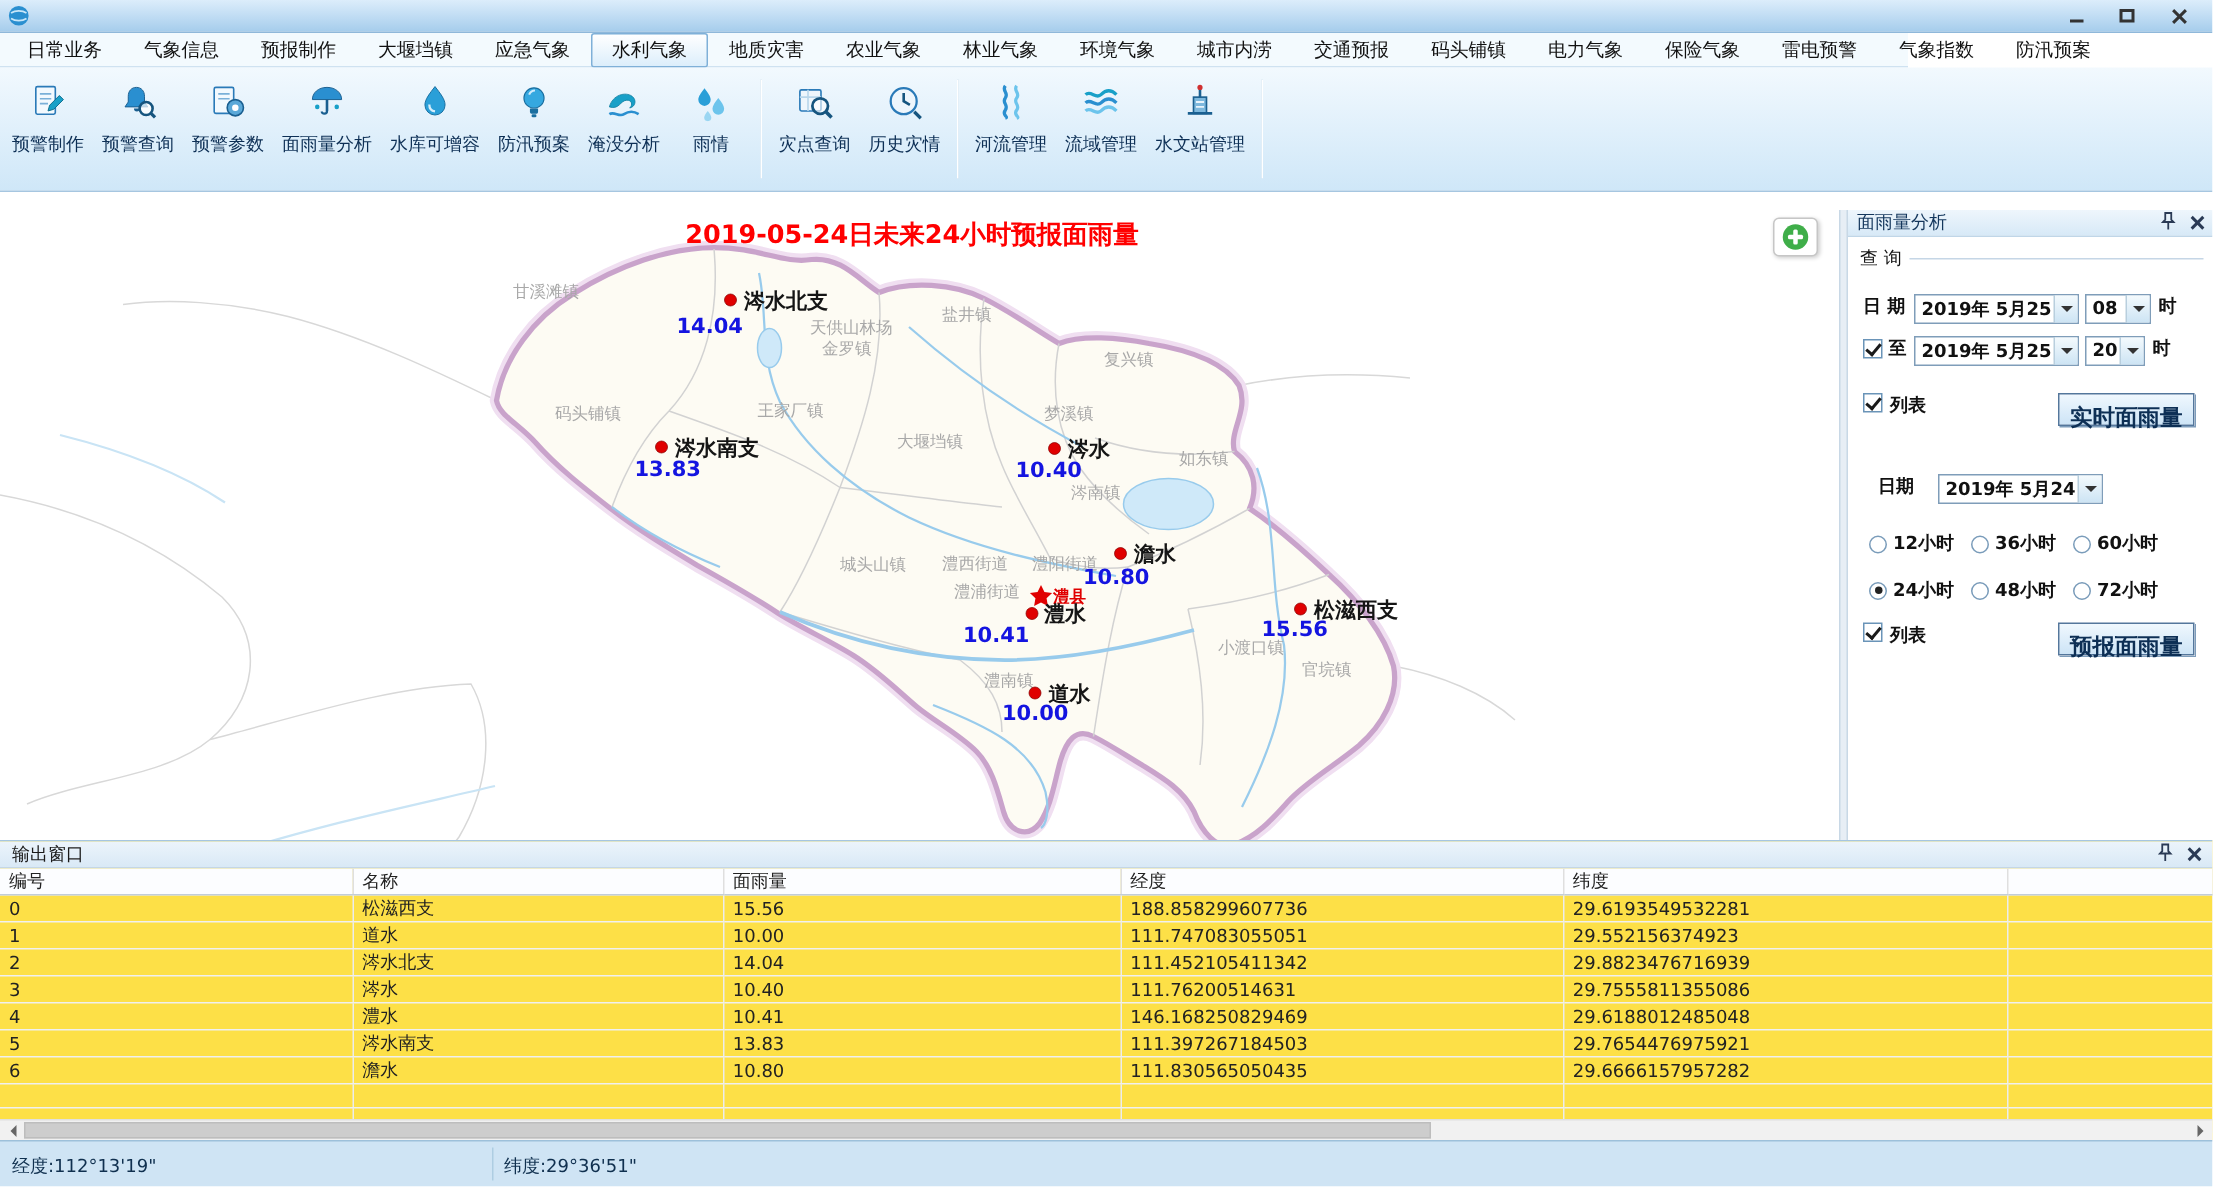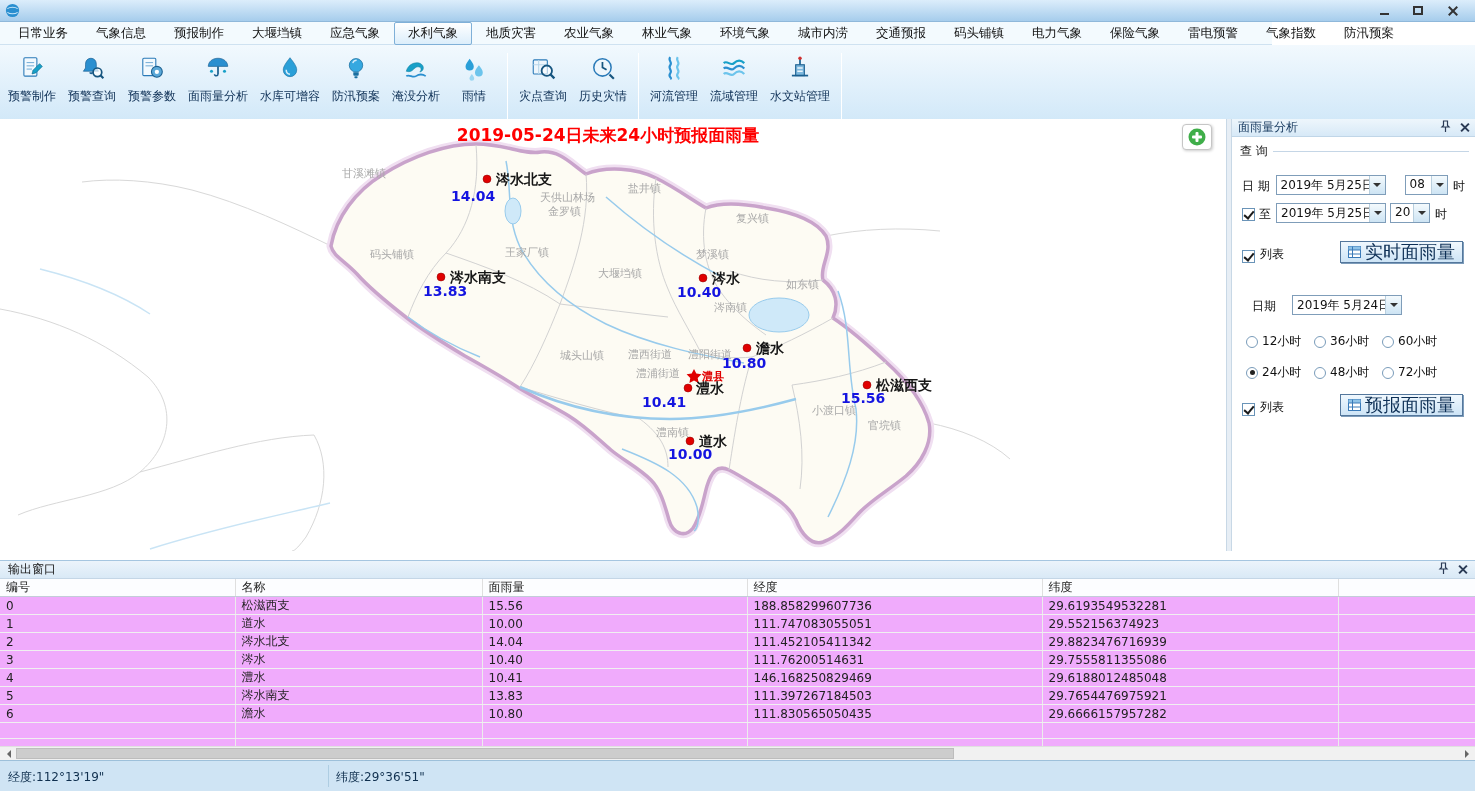--- a/index.html
+++ b/index.html
@@ -25,21 +25,21 @@
 .menu-item.active{background:linear-gradient(#ffffff,#dceefb);border:1px solid #7fb0d8;border-radius:2px;}
 
 
 .toolbar{position:absolute;top:45px;left:0;width:1475px;height:83px;background:linear-gradient(#f2f9fe,#cfe7f8);border-bottom:1px solid #a6c6e0;display:flex;align-items:flex-start;padding:8px 2px 0 2px;}
 .tool{display:flex;flex-direction:column;align-items:center;min-width:56px;padding:2px 6px;cursor:default;}
 .tool-icon{width:26px;height:26px;display:block;}
 .tool-label{margin-top:7px;font-size:12px;color:#0d2f55;white-space:nowrap;}
 .tb-sep{width:1px;height:66px;background:#aac9e2;border-right:1px solid #fff;margin:0 5px;}
 
 
-.main{position:absolute;top:119px;left:0;width:1475px;height:432px;display:flex;}
+.main{position:absolute;top:140px;left:0;width:1475px;height:432px;display:flex;}
 .map-area{position:relative;width:1226px;height:432px;background:#fff;overflow:hidden;}
 .map-svg{position:absolute;left:0;top:0;}
 .splitter{width:6px;height:432px;background:#e7eef5;border-left:1px solid #c8d8e6;border-right:1px solid #c8d8e6;}
 .right-panel{width:243px;height:432px;background:#fff;position:relative;}
 
 .map-title{font-size:17px;font-weight:bold;fill:#ff0000;}
 .town{font-size:11px;fill:#a8a8a8;}
 .st-name{font-size:14px;font-weight:bold;fill:#151515;}
 .st-val{font-size:14px;font-weight:bold;fill:#1414e0;}
 .station circle{fill:#e00000;stroke:#8a0000;stroke-width:0.5;}
@@ -51,35 +51,35 @@
 .panel-header{height:18px;background:linear-gradient(#eef6fc,#d7e9f7);border-bottom:1px solid #c0d6e8;display:flex;align-items:center;padding:0 6px;}
 .panel-title{font-size:12px;color:#13365c;white-space:nowrap;}
 .panel-controls{margin-left:auto;display:flex;gap:9px;align-items:center;}
 .icon-close{position:relative;width:9px;height:9px;cursor:default;}
 .icon-close::before,.icon-close::after{content:"";position:absolute;left:4px;top:-1px;width:2px;height:11px;background:#2a3a55;}
 .icon-close::before{transform:rotate(45deg);}
 .icon-close::after{transform:rotate(-45deg);}
 .panel-body{position:relative;height:414px;font-size:12px;color:#111;}
 .group-head{position:absolute;top:6px;left:8px;right:6px;display:flex;align-items:center;justify-content:center;}
 .group-line{flex:1;border-top:1px solid #c5d6e6;margin-left:5px;}
-.prow{position:absolute;display:flex;align-items:flex-end;}
+.prow{position:absolute;display:flex;align-items:flex-start;font-weight:bold;}
 .lblcol{width:34px;display:flex;align-items:center;white-space:nowrap;}
 .sel{display:inline-flex;align-items:stretch;border:1px solid #7f9db9;background:#fff;height:20px;}
 .sel-text{padding:1px 4px 0 4px;flex:1;white-space:nowrap;overflow:hidden;}
 .sel-arrow{width:16px;border-left:1px solid #b9cfde;background:linear-gradient(#f4fafd,#cde4f4);display:flex;align-items:center;justify-content:center;}
 .sel-arrow::after{content:"";border:4px solid transparent;border-top-color:#333;margin-top:4px;}
 .checkbox{width:13px;height:13px;border:1px solid #6a94b8;background:#fff;position:relative;display:inline-block;flex:none;}
 .checkbox.checked::after{content:"";position:absolute;left:3px;top:0;width:4px;height:8px;border-right:2px solid #1a1a1a;border-bottom:2px solid #1a1a1a;transform:rotate(40deg);}
 .radio{width:12px;height:12px;border:1px solid #7a9cba;border-radius:50%;background:#fff;position:relative;display:inline-block;flex:none;margin-right:4px;}
 .radio.checked::after{content:"";position:absolute;left:2.5px;top:2.5px;width:5px;height:5px;border-radius:50%;background:#222;}
-.pbtn{display:inline-flex;align-items:center;gap:4px;border:1px solid #54779c;background:linear-gradient(#f0f8fe,#cde4f6);padding:2px 7px;height:22px;box-shadow:1px 1px 0 #7d9cba;font-size:18px;color:#0d2f55;cursor:default;white-space:nowrap;}
+.pbtn{display:inline-flex;align-items:center;gap:4px;border:1px solid #54779c;background:linear-gradient(#f0f8fe,#cde4f6);padding:2px 7px;height:22px;box-shadow:1px 1px 0 #7d9cba;font-size:15px;color:#0d2f55;cursor:default;white-space:nowrap;flex-direction:column;}
 .rlabel{white-space:nowrap;}
 
 
-.output{position:absolute;top:560px;left:0;width:1475px;height:200px;background:#f0abfc;border-top:1px solid #a6c6e0;}
+.output{position:absolute;top:560px;left:0;width:1475px;height:200px;background:#fde047;border-top:1px solid #a6c6e0;}
 .output-header{height:18px;background:linear-gradient(#ecf4fb,#d9e9f6);border-bottom:1px solid #c4d6e6;display:flex;align-items:center;padding:0 8px;}
 .output-table{width:1475px;border-collapse:collapse;table-layout:fixed;}
 .output-table th{height:17px;font-weight:normal;text-align:left;padding:0 6px;border-right:1px solid #dfdfdf;border-bottom:1px solid #c2cdd8;font-size:12px;color:#222;background:#fcfdff;white-space:nowrap;}
 .output-table td{height:16px;padding:0 6px;border-right:1px solid #ececec;border-bottom:1px solid #f0f0f0;font-size:12px;color:#222;white-space:nowrap;overflow:hidden;}
 .hscroll{position:absolute;left:0;bottom:0;width:1475px;height:14px;background:#f1f1f1;border-top:1px solid #e0e0e0;}
 .hs-arrow{position:absolute;top:0;width:16px;height:13px;display:flex;align-items:center;justify-content:center;cursor:default;}
 .hs-left{left:0;}
 .hs-right{right:0;}
 .tri-left{border:4px solid transparent;border-right-color:#666;margin-right:3px;}
 .tri-right{border:4px solid transparent;border-left-color:#666;margin-left:3px;}
@@ -386,21 +386,21 @@
         <span>查 询</span>
         <span class="group-line"></span>
       </div>
 
       <div class="prow" style="top:38px;left:10px;right:10px;">
         <span class="lblcol">日 期</span>
         <span class="sel" style="width:110px;">
           <span class="sel-text">2019年 5月25日</span>
           <span class="sel-arrow"></span>
         </span>
-        <span class="sel" style="width:44px;margin-left:19px;">
+        <span class="sel" style="width:44px;margin-left:4px;">
           <span class="sel-text">08</span>
           <span class="sel-arrow"></span>
         </span>
         <span class="rlabel" style="margin-left:5px;">时</span>
       </div>
 
       <div class="prow" style="top:66px;left:10px;right:10px;">
         <span class="lblcol">
           <span class="checkbox checked"></span>
           <span style="margin-left:4px;">至</span>

